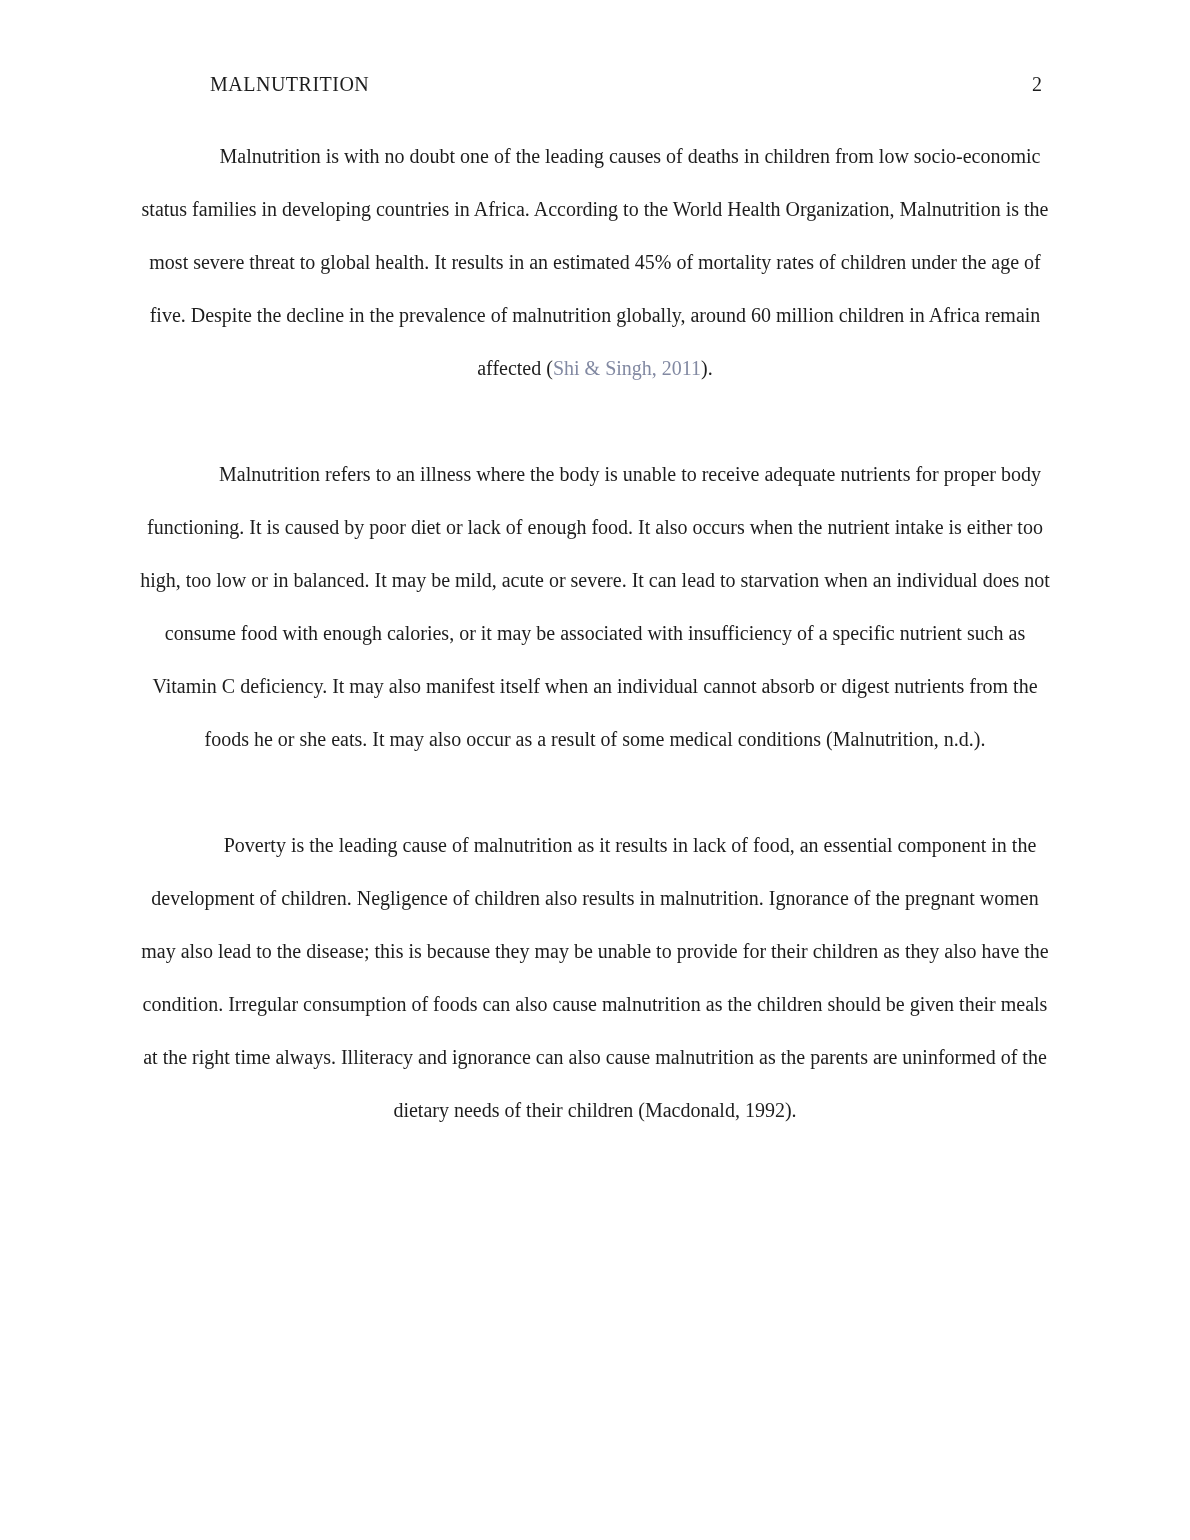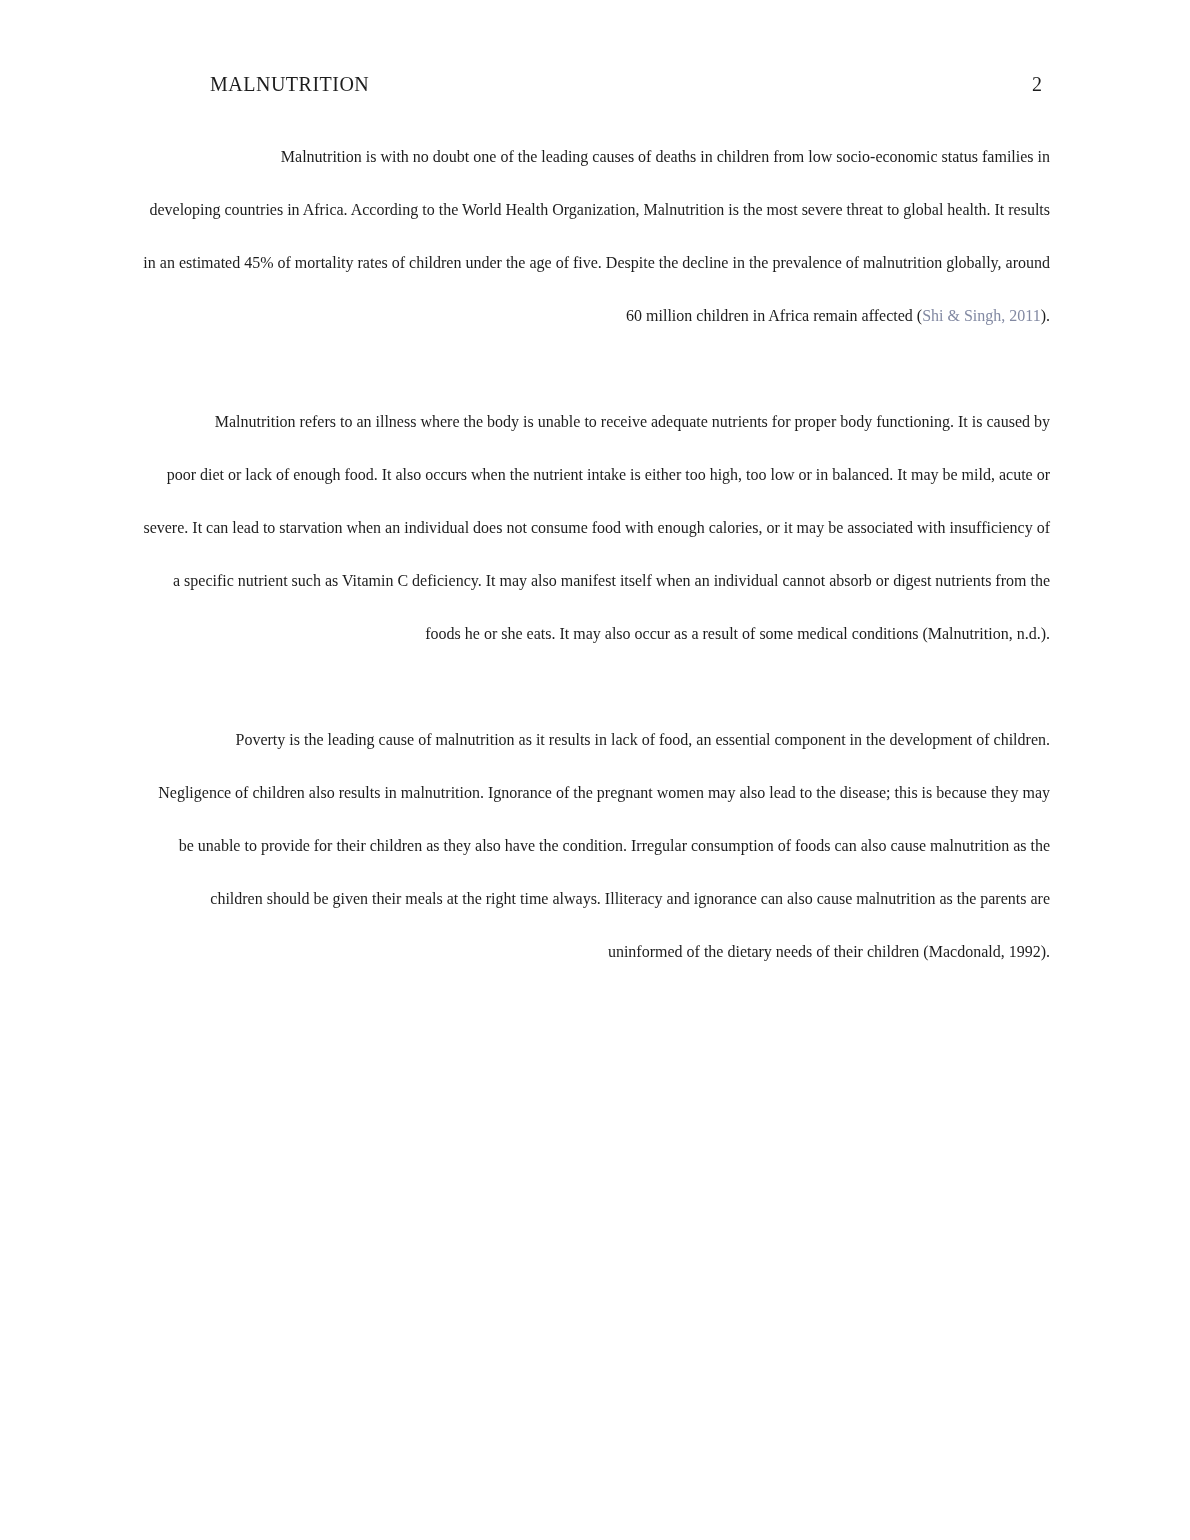--- a/index.html
+++ b/index.html
@@ -30,23 +30,23 @@
   }
   .running-head {
     margin-left: 70px;
     letter-spacing: 0.5px;
   }
   .page-number {
     margin-right: 8px;
   }
   .body-text {
     margin-top: 34px;
-    font-size: 16px;
+    font-size: 20px;
     line-height: 53px;
-    text-align: right;
+    text-align: center;
   }
   .body-text p {
     margin: 0 0 53px 0;
     text-indent: 70px;
   }
   .citation {
     
   }
 </style>
 </head>

